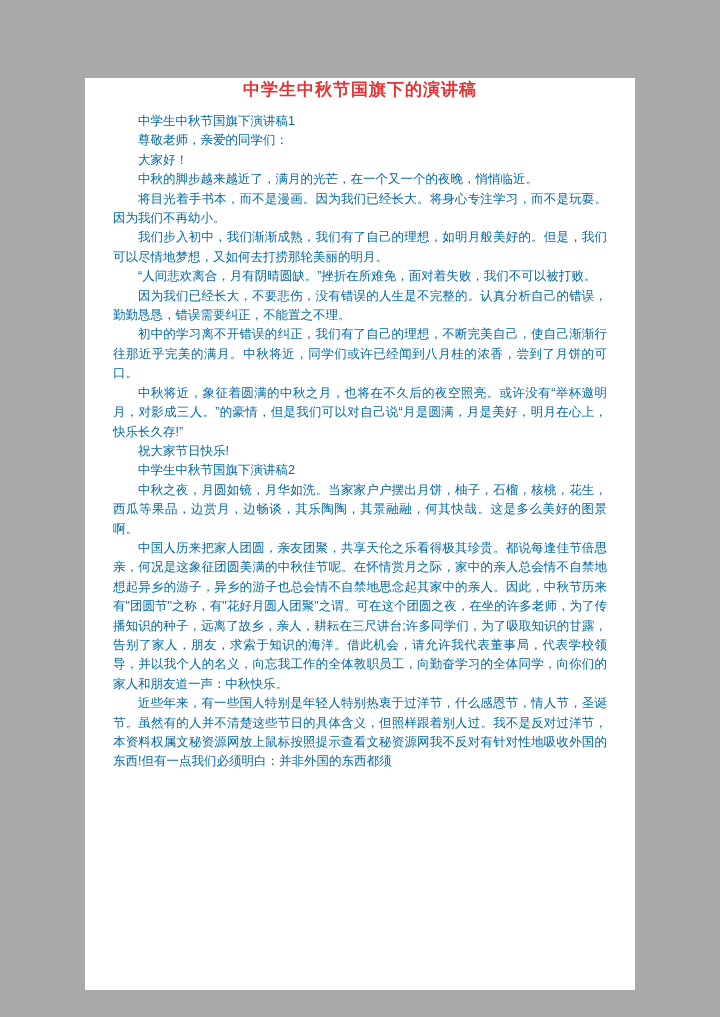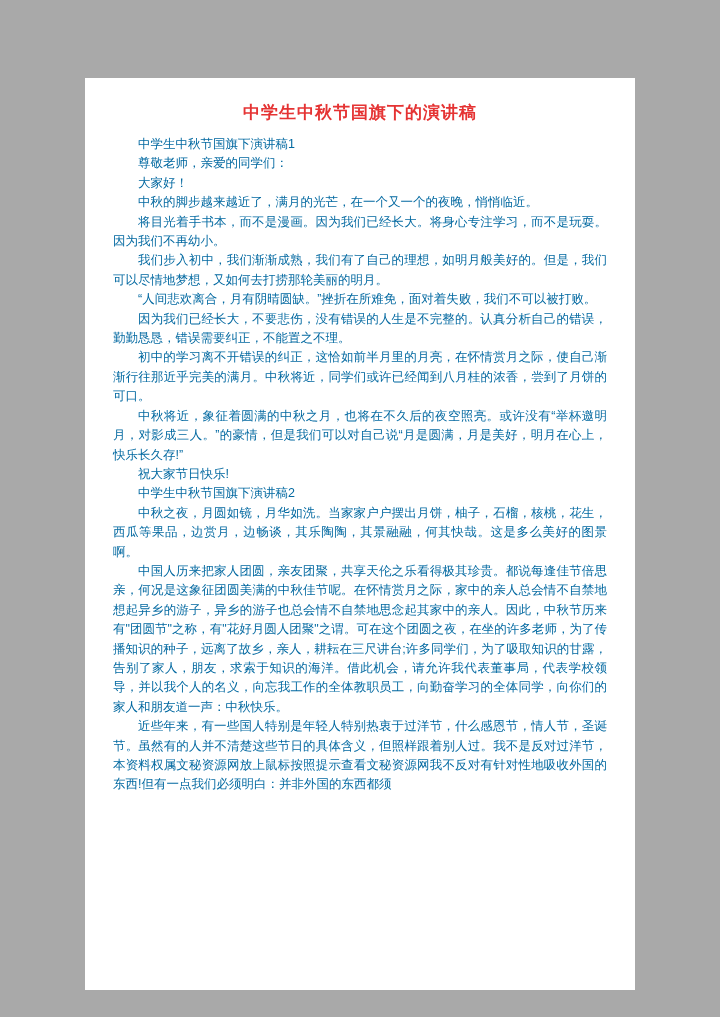--- a/index.html
+++ b/index.html
@@ -18,21 +18,21 @@
     overflow: hidden;
   }
   .page {
     position: absolute;
     left: 85px;
     top: 78px;
     width: 550px;
     height: 912px;
     background: #ffffff;
     box-sizing: border-box;
-    padding: 23px 28px 20px 28px;
+    padding: 0 28px 20px 28px;
     overflow: hidden;
   }
   .doc-title {
     margin: 0 0 10px 0;
     text-align: center;
     font-size: 17px;
     font-weight: bold;
     color: #e53333;
     line-height: 24px;
     letter-spacing: 1px;
@@ -55,21 +55,21 @@
     <h1 class="doc-title">中学生中秋节国旗下的演讲稿</h1>
     <div class="doc-body">
         <p class="para">中学生中秋节国旗下演讲稿1</p>
         <p class="para">尊敬老师，亲爱的同学们：</p>
         <p class="para">大家好！</p>
         <p class="para">中秋的脚步越来越近了，满月的光芒，在一个又一个的夜晚，悄悄临近。</p>
         <p class="para">将目光着手书本，而不是漫画。因为我们已经长大。将身心专注学习，而不是玩耍。因为我们不再幼小。</p>
         <p class="para">我们步入初中，我们渐渐成熟，我们有了自己的理想，如明月般美好的。但是，我们可以尽情地梦想，又如何去打捞那轮美丽的明月。</p>
         <p class="para">“人间悲欢离合，月有阴晴圆缺。”挫折在所难免，面对着失败，我们不可以被打败。</p>
         <p class="para">因为我们已经长大，不要悲伤，没有错误的人生是不完整的。认真分析自己的错误，勤勤恳恳，错误需要纠正，不能置之不理。</p>
-        <p class="para">初中的学习离不开错误的纠正，这恰如前半月里的月亮，在怀情赏月之际，使自己渐渐行往那近乎完美的满月。中秋将近，同学们或许已经闻到八月桂的浓香，尝到了月饼的可口。</p>
+        <p class="para">初中的学习离不开错误的纠正，我们有了自己的理想，不断完美自己，使自己渐渐行往那近乎完美的满月。中秋将近，同学们或许已经闻到八月桂的浓香，尝到了月饼的可口。</p>
         <p class="para">中秋将近，象征着圆满的中秋之月，也将在不久后的夜空照亮。或许没有“举杯邀明月，对影成三人。”的豪情，但是我们可以对自己说“月是圆满，月是美好，明月在心上，快乐长久存!”</p>
         <p class="para">祝大家节日快乐!</p>
         <p class="para">中学生中秋节国旗下演讲稿2</p>
         <p class="para">中秋之夜，月圆如镜，月华如洗。当家家户户摆出月饼，柚子，石榴，核桃，花生，西瓜等果品，边赏月，边畅谈，其乐陶陶，其景融融，何其快哉。这是多么美好的图景啊。</p>
         <p class="para">中国人历来把家人团圆，亲友团聚，共享天伦之乐看得极其珍贵。都说每逢佳节倍思亲，何况是这象征团圆美满的中秋佳节呢。在怀情赏月之际，家中的亲人总会情不自禁地想起异乡的游子，异乡的游子也总会情不自禁地思念起其家中的亲人。因此，中秋节历来有"团圆节"之称，有"花好月圆人团聚"之谓。可在这个团圆之夜，在坐的许多老师，为了传播知识的种子，远离了故乡，亲人，耕耘在三尺讲台;许多同学们，为了吸取知识的甘露，告别了家人，朋友，求索于知识的海洋。借此机会，请允许我代表董事局，代表学校领导，并以我个人的名义，向忘我工作的全体教职员工，向勤奋学习的全体同学，向你们的家人和朋友道一声：中秋快乐。</p>
         <p class="para">近些年来，有一些国人特别是年轻人特别热衷于过洋节，什么感恩节，情人节，圣诞节。虽然有的人并不清楚这些节日的具体含义，但照样跟着别人过。我不是反对过洋节，本资料权属文秘资源网放上鼠标按照提示查看文秘资源网我不反对有针对性地吸收外国的东西!但有一点我们必须明白：并非外国的东西都须</p>
       </div>
   </div>
 </div>
 

